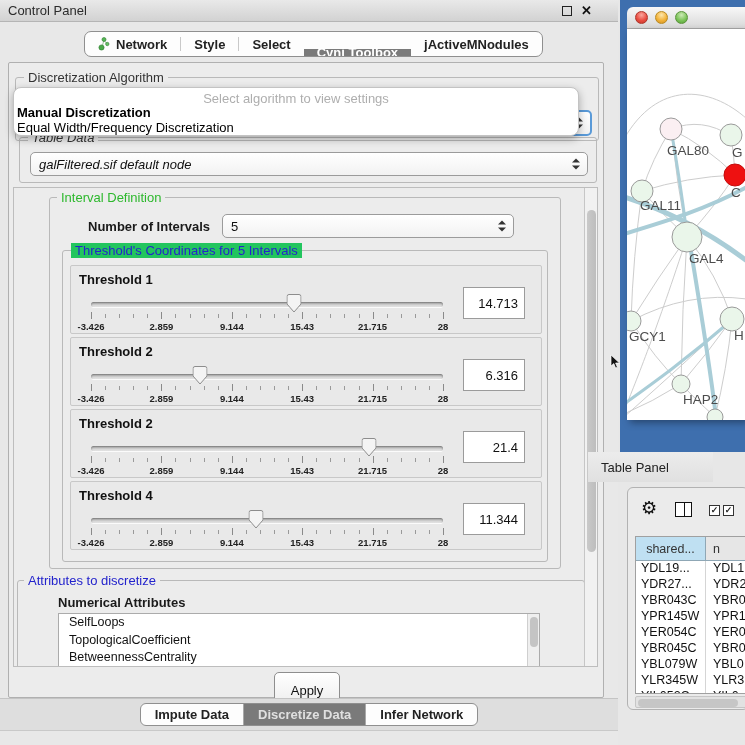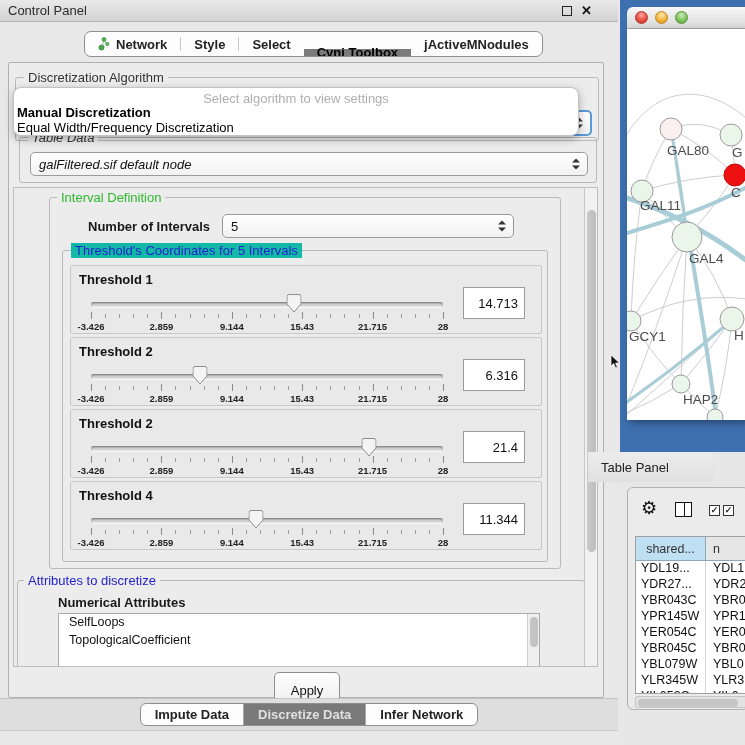--- a/index.html
+++ b/index.html
@@ -15,21 +15,21 @@
   #cp-title { font-size:13px; color:#2b2b2b; padding-left:8px; }
   .titlebar-icons { position:absolute; right:26px; top:4px; display:flex; gap:9px; align-items:center; }
   .float-box { width:10px; height:10px; border:1.5px solid #222; background:transparent; }
   .close-x { font-size:13px; font-weight:bold; color:#111; line-height:13px; }
 
   
   #cp-tabs { position:absolute; left:84px; top:31px; height:26px; display:flex; align-items:stretch;
     background:#fdfdfd; border:1px solid #8f8f8f; border-radius:7px; overflow:hidden; }
   .tab-seg { display:flex; align-items:center; padding:0 13px; font-size:13px; font-weight:bold; color:#222; }
   .tab-divider { width:1px; background:#c9c9c9; margin:5px 0; }
-  .tab-seg.active { background:#7a7a7a; color:#000000;margin-top:17px; }
+  .tab-seg.active { background:#7a7a7a; color:#ffffff;margin-top:17px; }
   .net-icon { margin-right:6px; }
 
   
   #cp-content { position:absolute; left:8px; top:62px; width:596px; height:636px;
     background:#ececec; border:1px solid #b0b0b0; border-radius:2px; }
 
   .group { position:absolute; border:1px solid #b9b9b9; border-radius:3px; }
   .group-title { position:absolute; top:-8px; left:8px; background:#ececec; padding:0 4px;
     font-size:13px; color:#333; white-space:nowrap; }
   .gt-green { color:#2db82d; }
@@ -235,21 +235,21 @@
           <span id="noi-label">Number of Intervals</span>
           <div class="combo" id="noi-combo">
             <span>5</span>
             <span class="stepper">
                 <i class="up"></i>
                 <i class="dn"></i>
               </span>
           </div>
 
           <div class="group" id="thresholds-group">
-            <span class="group-title gt-blue" style="background:#14b8a6">Threshold's Coordinates for 5 Intervals</span>
+            <span class="group-title gt-blue" style="background:#22c55e">Threshold's Coordinates for 5 Intervals</span>
 
             <div class="threshold-panel" style="top:14px">
               <span class="th-label">Threshold 1</span>
               <div class="slider">
                 <div class="track"></div>
                 <div class="ticks">
                     <i class="major" style="left: 0%;"></i>
                     <i style="left: 4%;"></i>
                     <i style="left: 8%;"></i>
                     <i style="left: 12%;"></i>
@@ -433,20 +433,21 @@
             </div>
           </div>
         </div>
 
         <div class="group" id="attr-group">
           <span class="group-title gt-blue" style="left:6px">Attributes to discretize</span>
           <span id="attr-sub">Numerical Attributes</span>
           <div id="attr-list">
             <div class="item">SelfLoops</div>
             <div class="item">TopologicalCoefficient</div>
+            <div class="item">BetweennessCentrality</div>
             <div id="attr-list-vscroll">
                 <div class="vthumb"></div>
               </div>
           </div>
         </div>
 
         <div id="main-vscroll">
             <div class="vthumb"></div>
           </div>
       </div>

